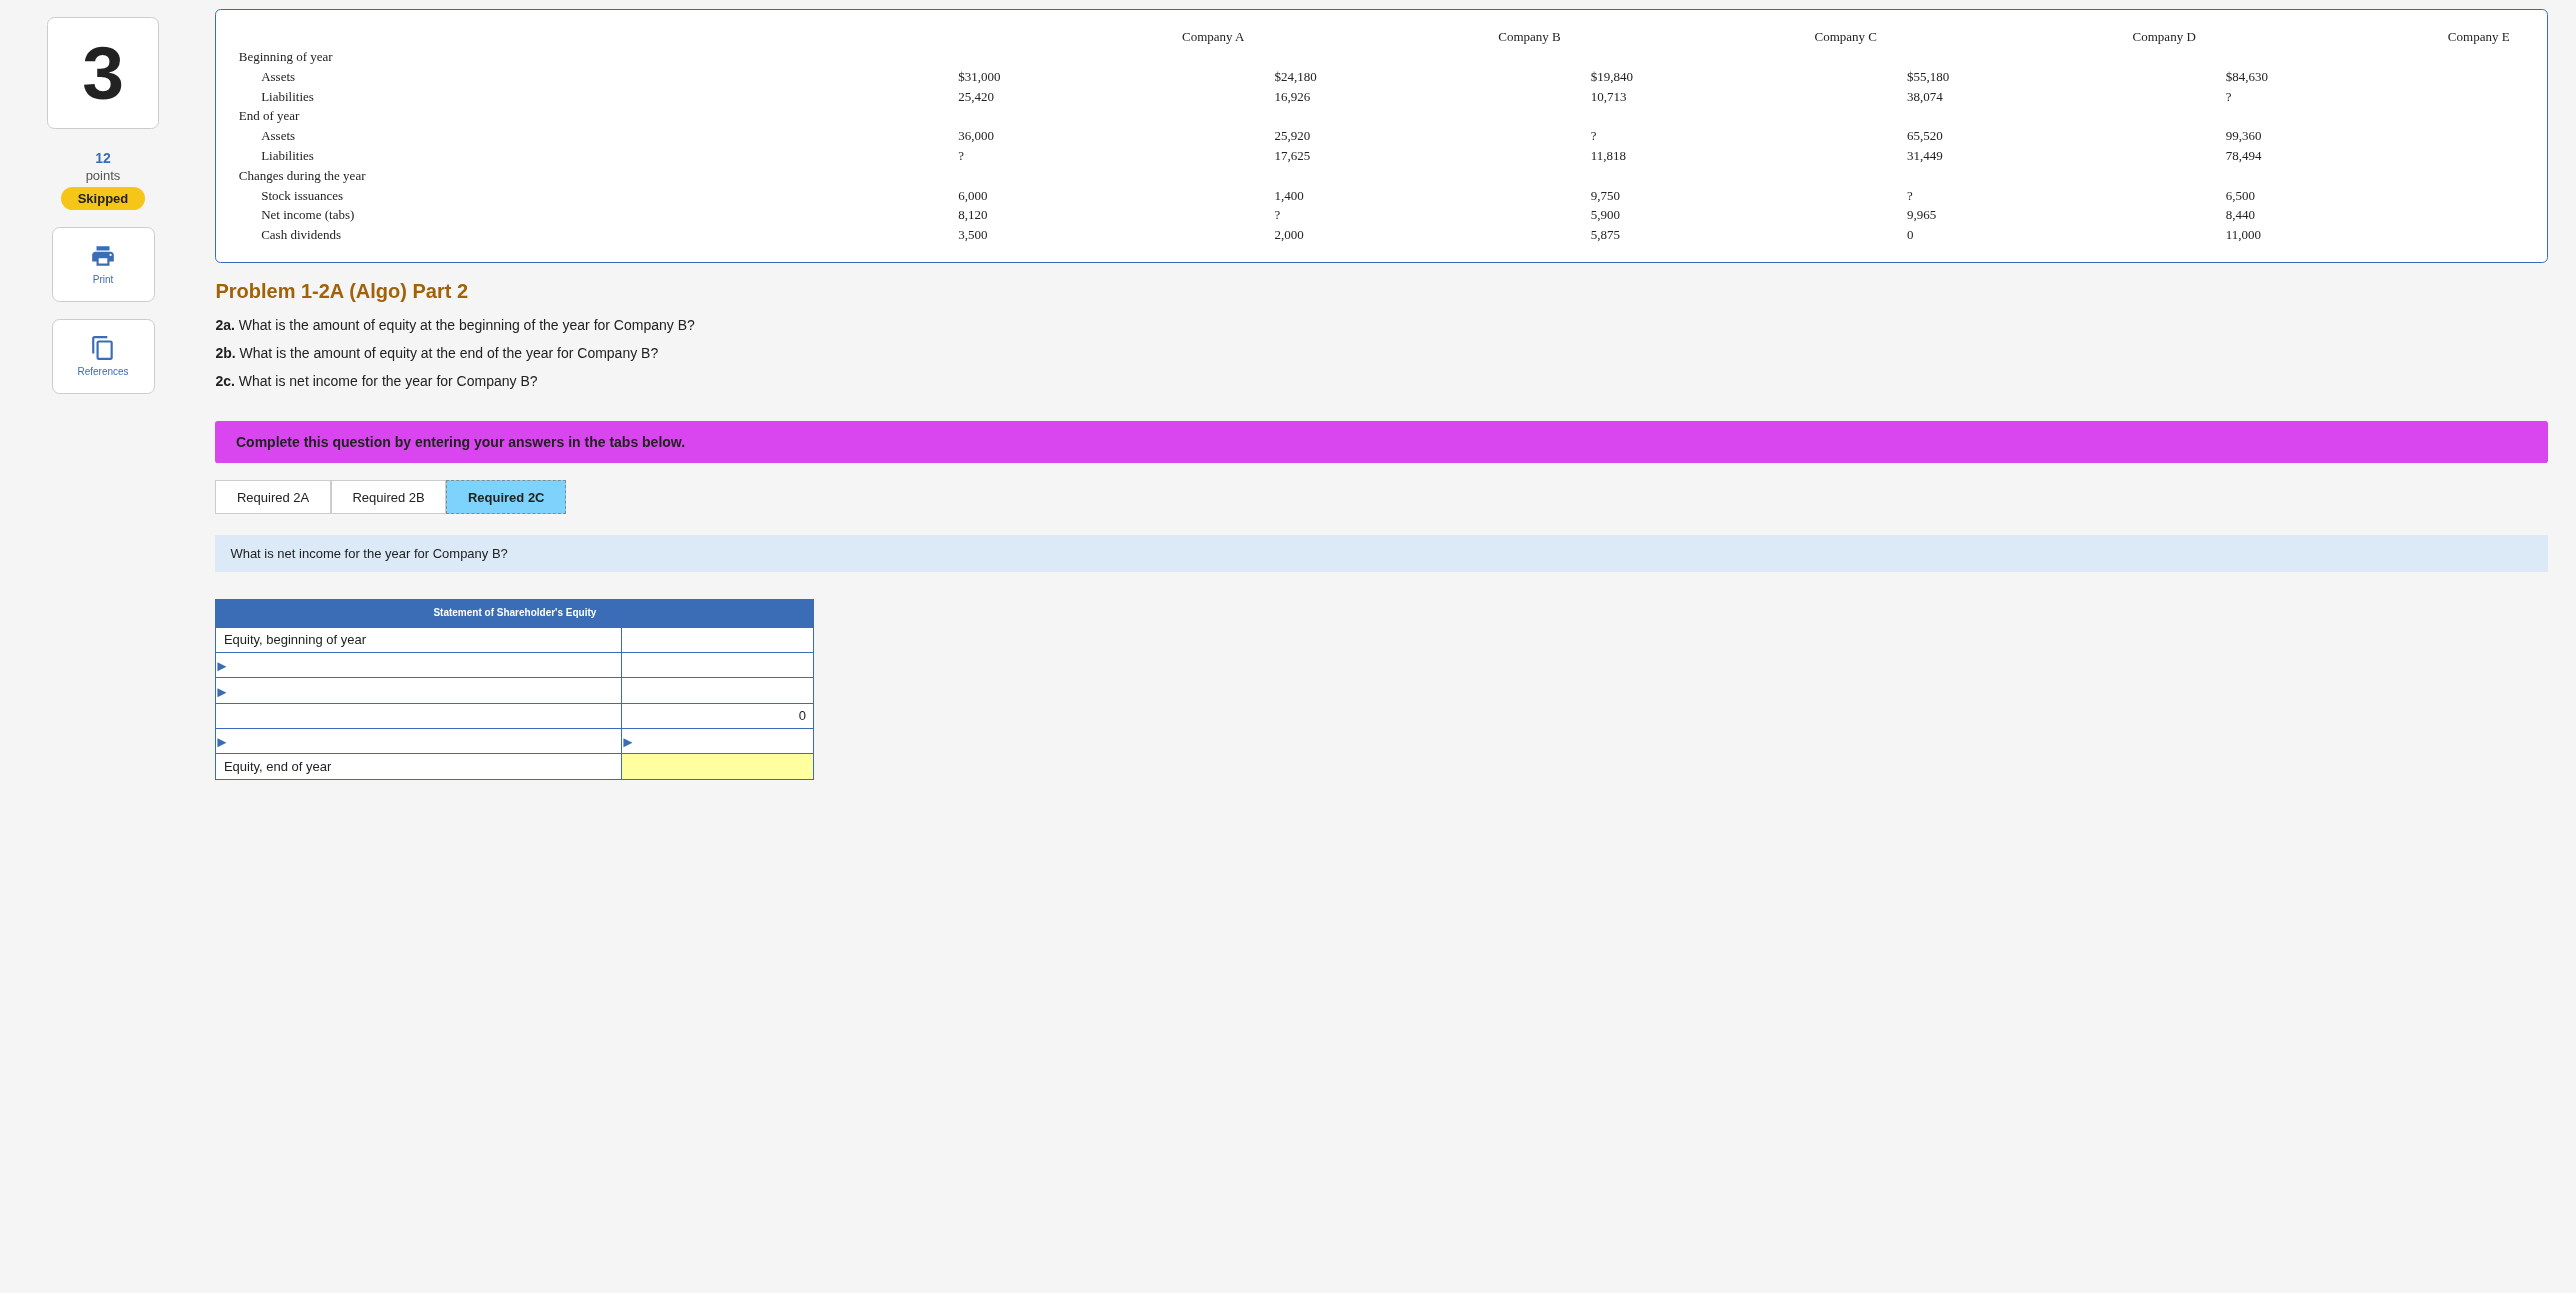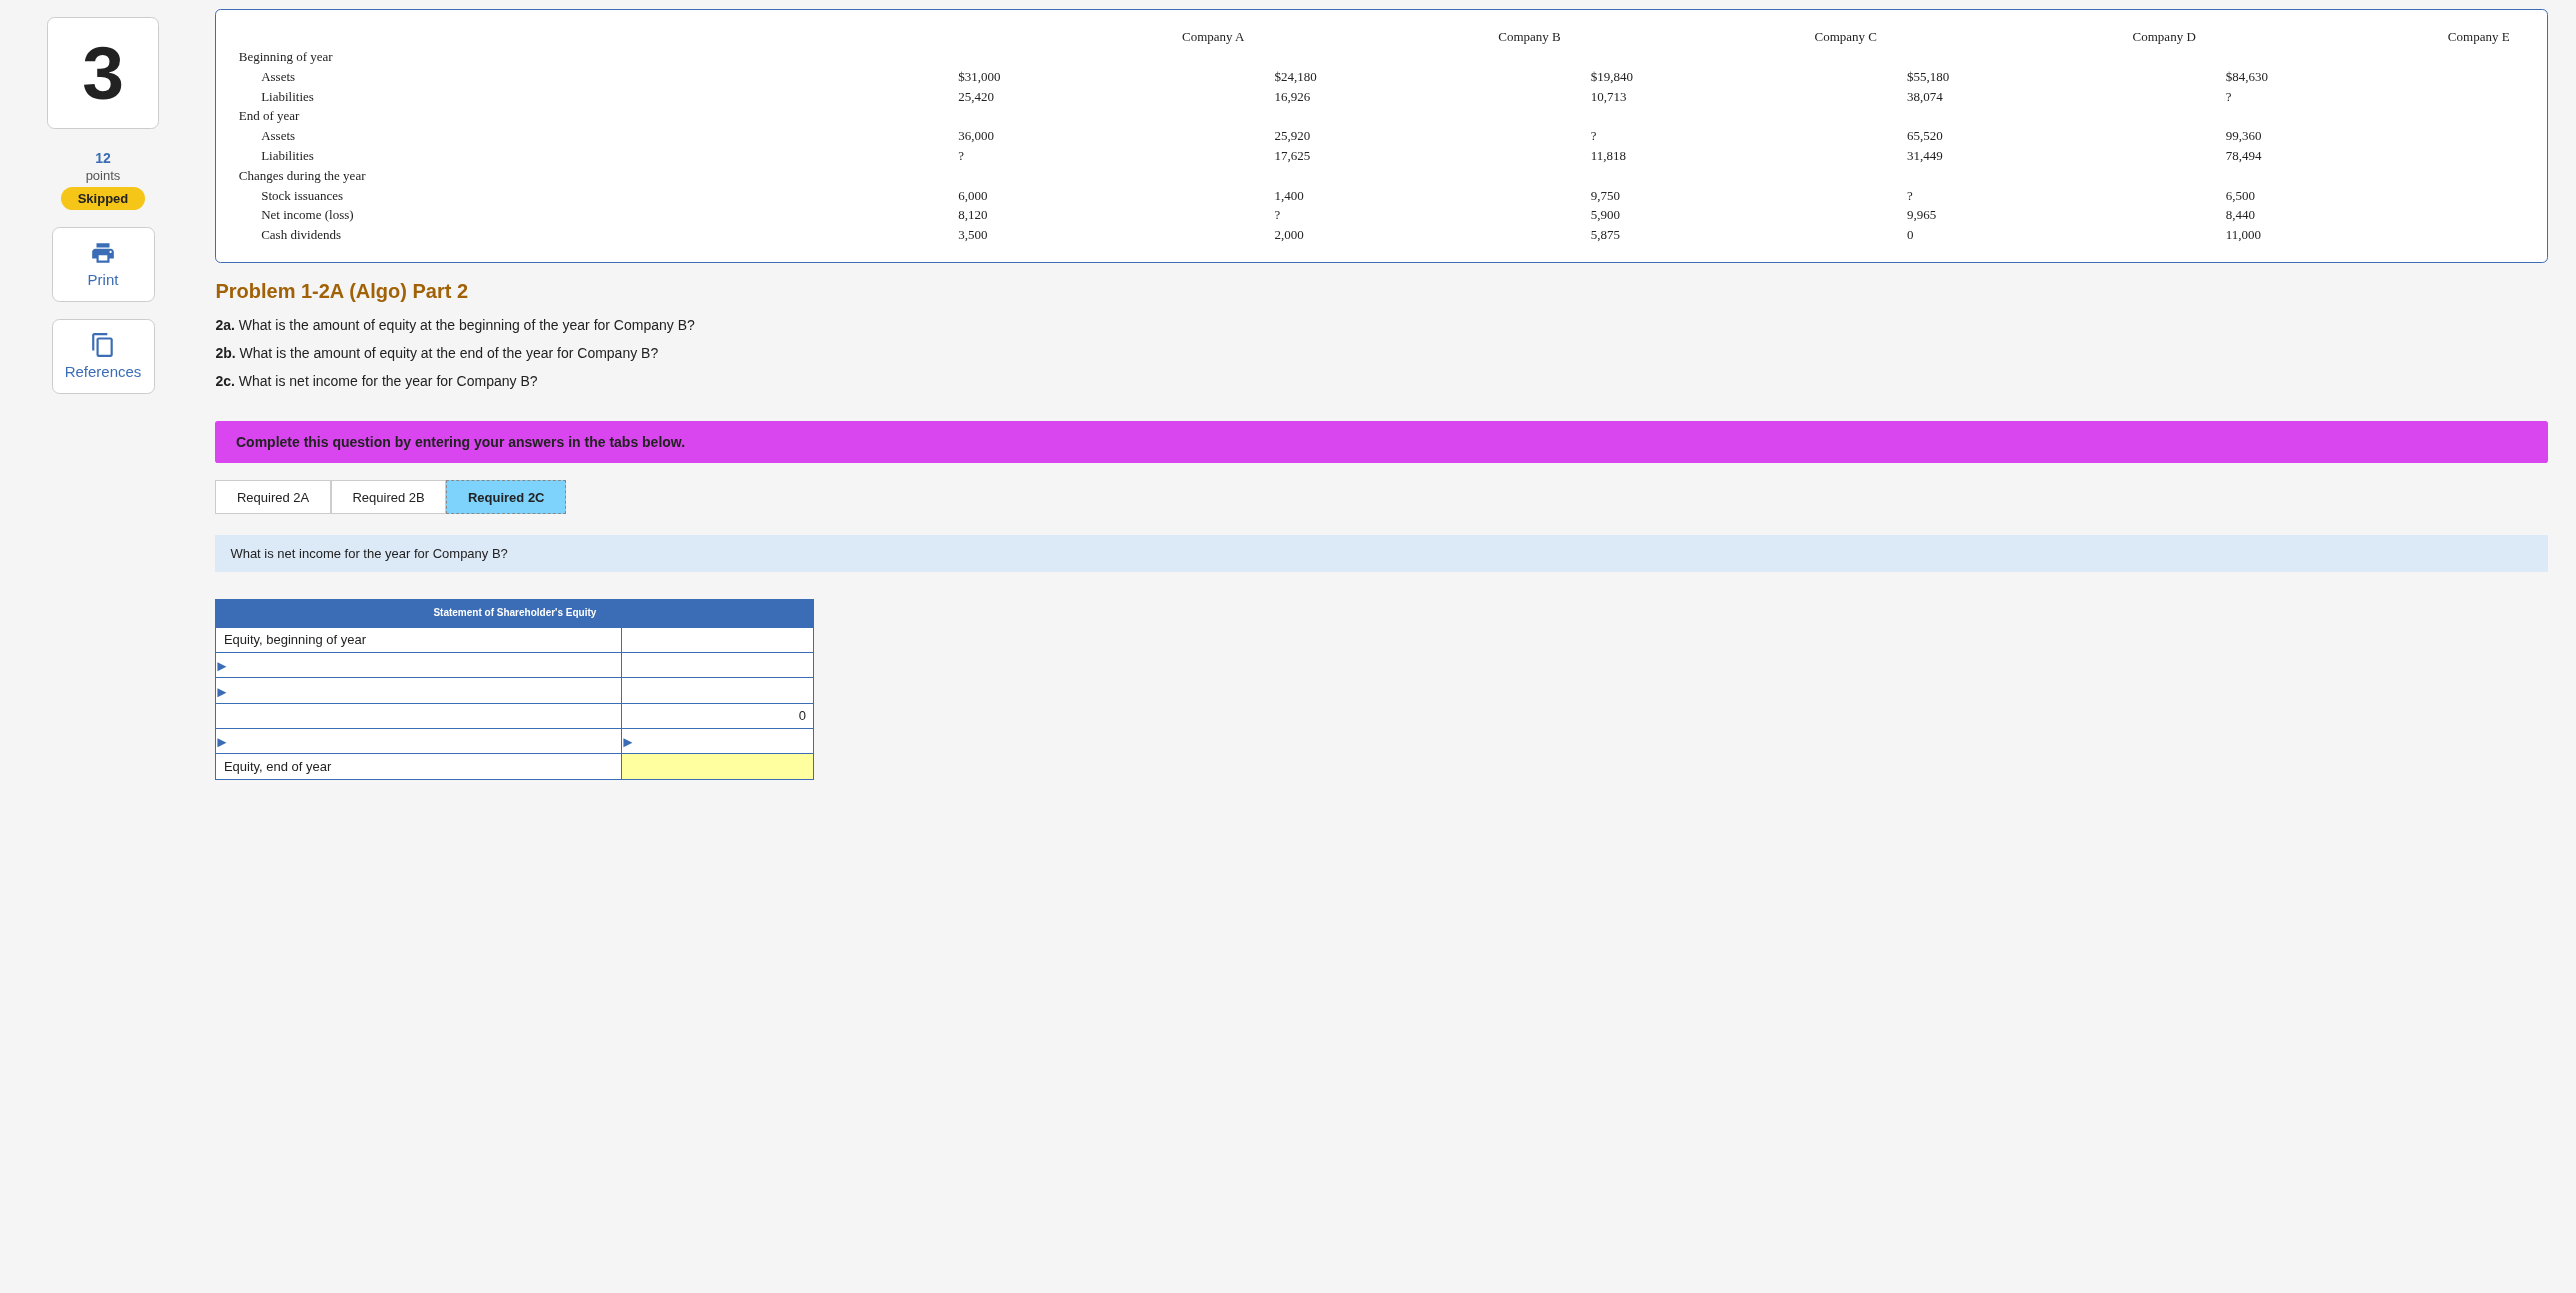--- a/index.html
+++ b/index.html
@@ -66,21 +66,21 @@
       flex-direction: column;
       align-items: center;
       justify-content: center;
       width: 103px;
       height: 75px;
       background: #fff;
       border: 1.4px solid #ccc;
       border-radius: 7.5px;
       cursor: pointer;
       gap: 5.6px;
-      font-size: 15px;
+      font-size: 10px;
       color: #3a6db5;
       font-weight: 500;
     }
     .sidebar-btn svg {
       width: 26px;
       height: 26px;
       fill: #3a6db5;
     }
     
     .main-content {
@@ -322,21 +322,21 @@
           </tr>
           <tr>
             <td class="indent">Stock issuances</td>
             <td class="value">6,000</td>
             <td class="value">1,400</td>
             <td class="value">9,750</td>
             <td class="value">?</td>
             <td class="value">6,500</td>
           </tr>
           <tr>
-            <td class="indent">Net income (loss)</td>
+            <td class="indent">Net income (tabs)</td>
             <td class="value">8,120</td>
             <td class="value">?</td>
             <td class="value">5,900</td>
             <td class="value">9,965</td>
             <td class="value">8,440</td>
           </tr>
           <tr>
             <td class="indent">Cash dividends</td>
             <td class="value">3,500</td>
             <td class="value">2,000</td>

